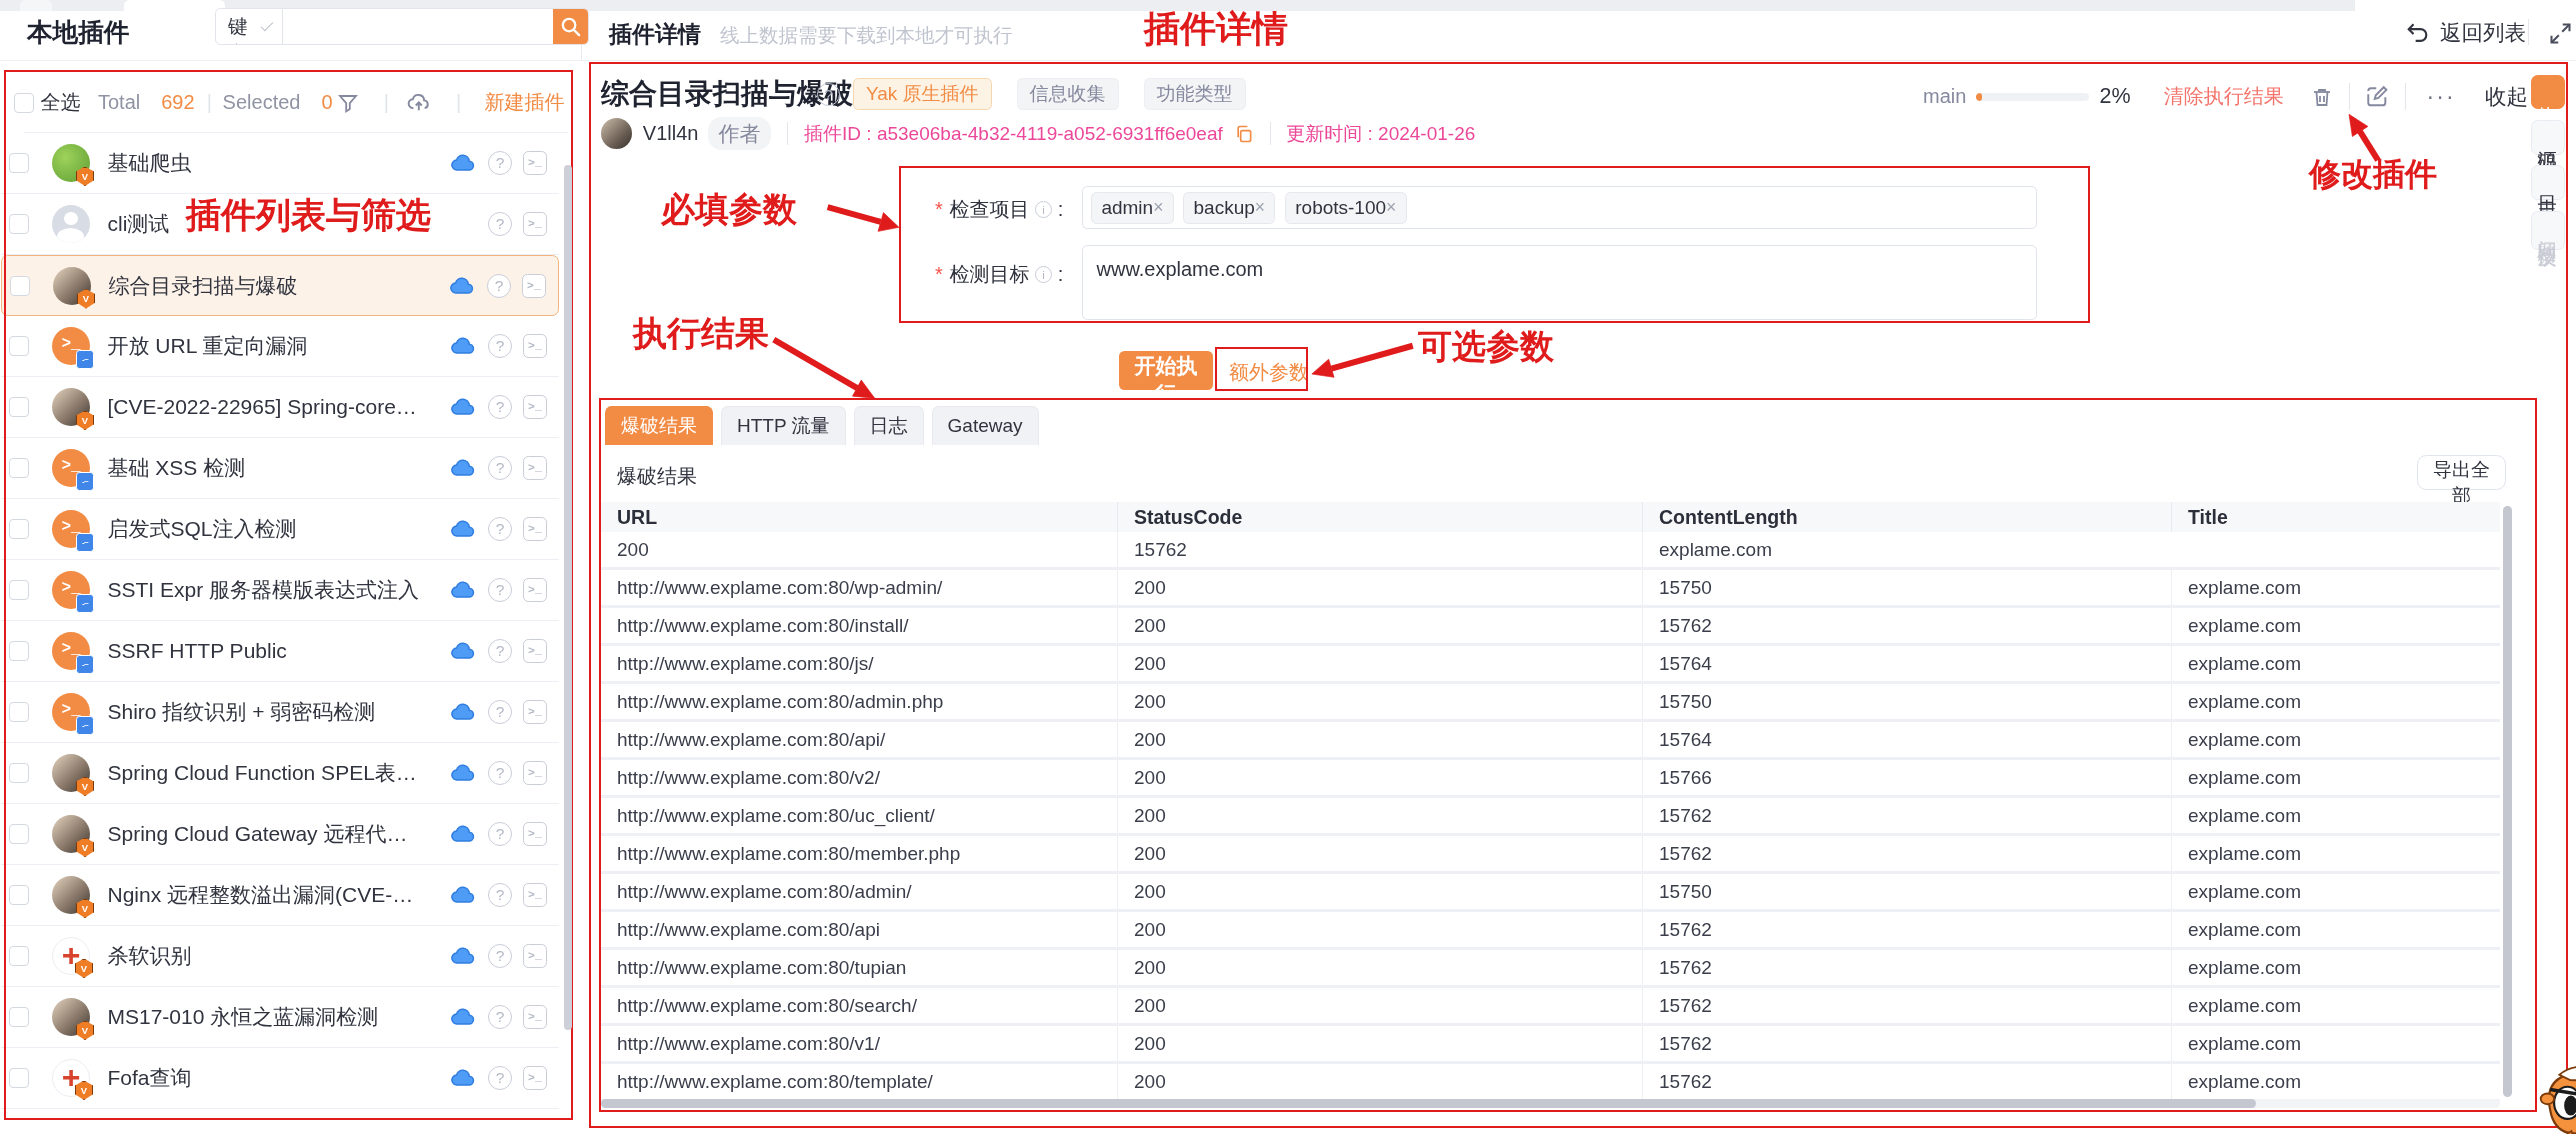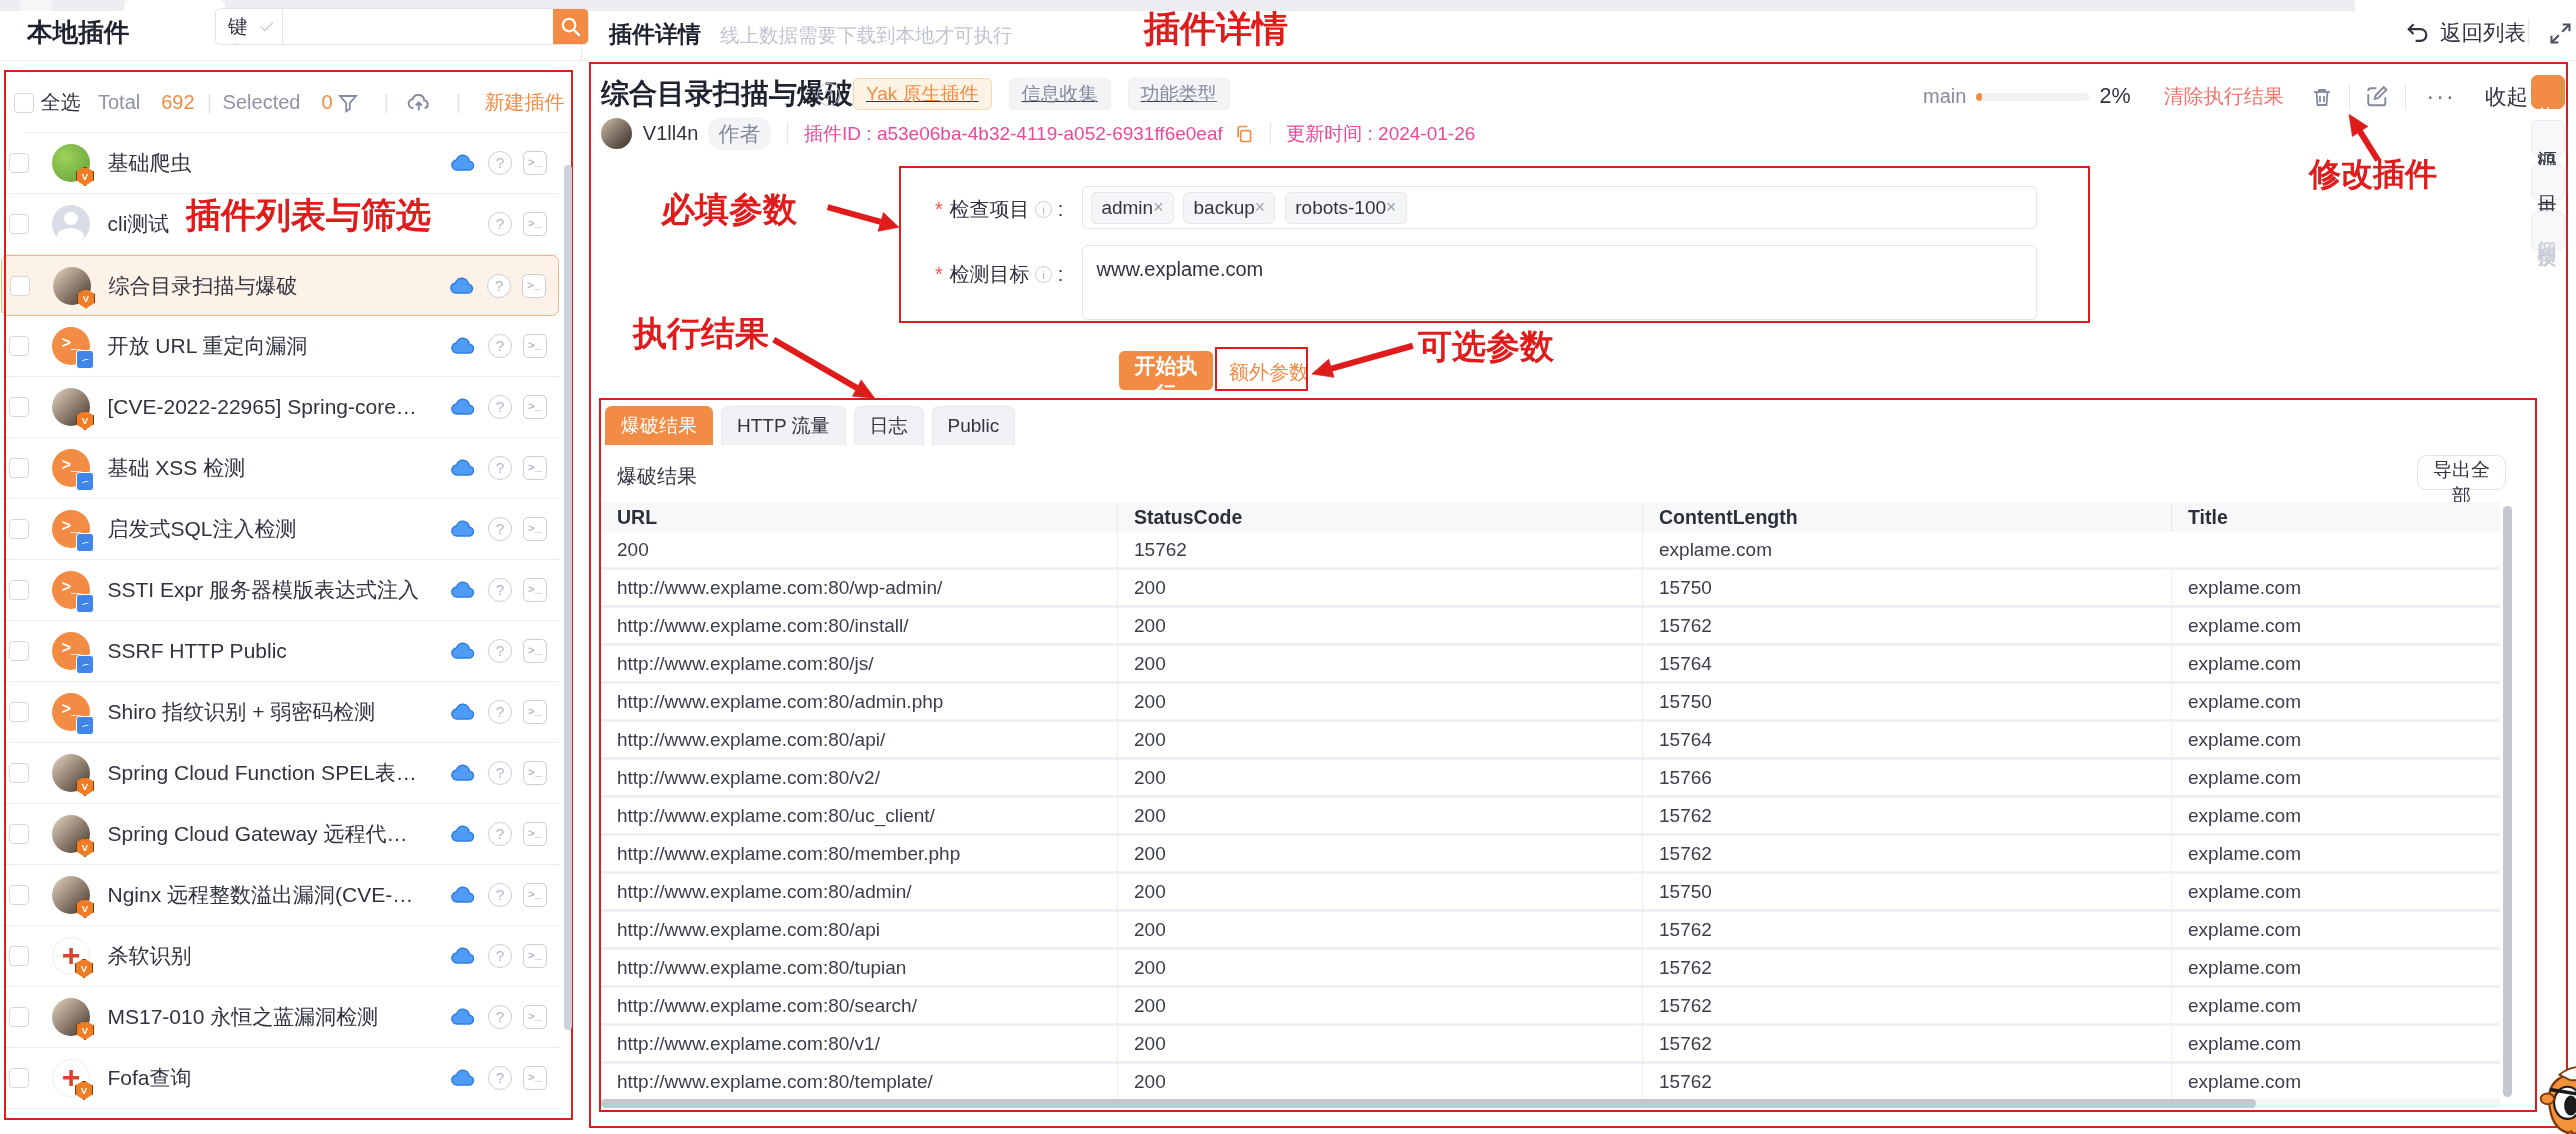--- a/index.html
+++ b/index.html
@@ -69,21 +69,21 @@
   .badge.v-monitor::after{content:"-~";color:#fff;font-size:8px;font-weight:bold;letter-spacing:-0.7px;}
   .plugin-name{margin-left:17.5px;font-size:21px;color:#31343f;white-space:nowrap;overflow:hidden;text-overflow:ellipsis;max-width:316px;}
   .item-icons{margin-left:auto;display:flex;align-items:center;gap:10.8px;padding-right:6.7px;}
   .q-circle{width:24px;height:24px;border:1.3px solid #c9cdd8;border-radius:50%;color:#b4b8c5;font-size:15.5px;display:flex;align-items:center;justify-content:center;box-sizing:border-box;background:#fff;}
   .term-box{width:24px;height:24px;border:1.3px solid #c9cdd8;border-radius:5.4px;color:#b4b8c5;font-size:11.4px;font-weight:bold;display:flex;align-items:center;justify-content:center;box-sizing:border-box;background:#fff;font-family:"Liberation Mono","DejaVu Sans Mono",monospace;}
   .sb-scroll{position:absolute;left:564px;top:165px;width:8px;height:865px;border-radius:4px;background:#cdd0d8;z-index:42;}
 
   
   .detail-title{position:absolute;left:601px;top:75px;font-size:28px;font-weight:bold;color:#1f2330;}
   .help-circle{position:absolute;left:817px;top:83px;width:23px;height:23px;border:1.3px solid #c9cdd8;border-radius:50%;color:#b4b8c5;font-size:15px;display:flex;align-items:center;justify-content:center;box-sizing:border-box;}
-  .tag-row{position:absolute;left:853px;top:78px;display:flex;gap:17px;text-decoration:underline;}
+  .tag-row{position:absolute;left:853px;top:78px;display:flex;gap:25px;}
   .tag{height:32px;display:flex;align-items:center;padding:0 12px;border-radius:5.4px;font-size:19px;box-sizing:border-box;}
   .tag.v-orange{background:#fdf3e5;border:0.7px solid #f6d7ad;color:#f28b44;}
   .tag.v-gray{background:#f3f4f6;border:0.7px solid #eceef3;color:#85899e;}
 
   .run-meta{position:absolute;left:1923px;top:81px;display:flex;align-items:center;font-size:20px;}
   .branch-label{color:#85899e;}
   .progress-track{width:113px;height:8px;border-radius:4px;background:#f0f1f4;margin-left:9.4px;position:relative;overflow:hidden;}
   .progress-fill{position:absolute;left:0;top:0;bottom:0;width:6.7px;background:#f28b44;border-radius:4px;}
   .progress-pct{margin-left:10.8px;color:#31343f;font-size:21.5px;}
   .clear-results{margin-left:27px;color:#f4736a;background:none;border:0;font-size:20px;cursor:pointer;}
@@ -583,21 +583,21 @@
   <div class="rtab v-active">
         <span>爆破结果</span>
       </div>
       <div class="rtab v-normal">
         <span>HTTP 流量</span>
       </div>
       <div class="rtab v-normal">
         <span>日志</span>
       </div>
       <div class="rtab v-normal">
-        <span>Public</span>
+        <span>Gateway</span>
       </div>
     </div>
   <div class="result-title">爆破结果</div>
   <button class="export-btn">导出全部</button>
 
   <div class="res-table">
     <div class="t-head">
 
     <div>URL</div>
         <div>StatusCode</div>

